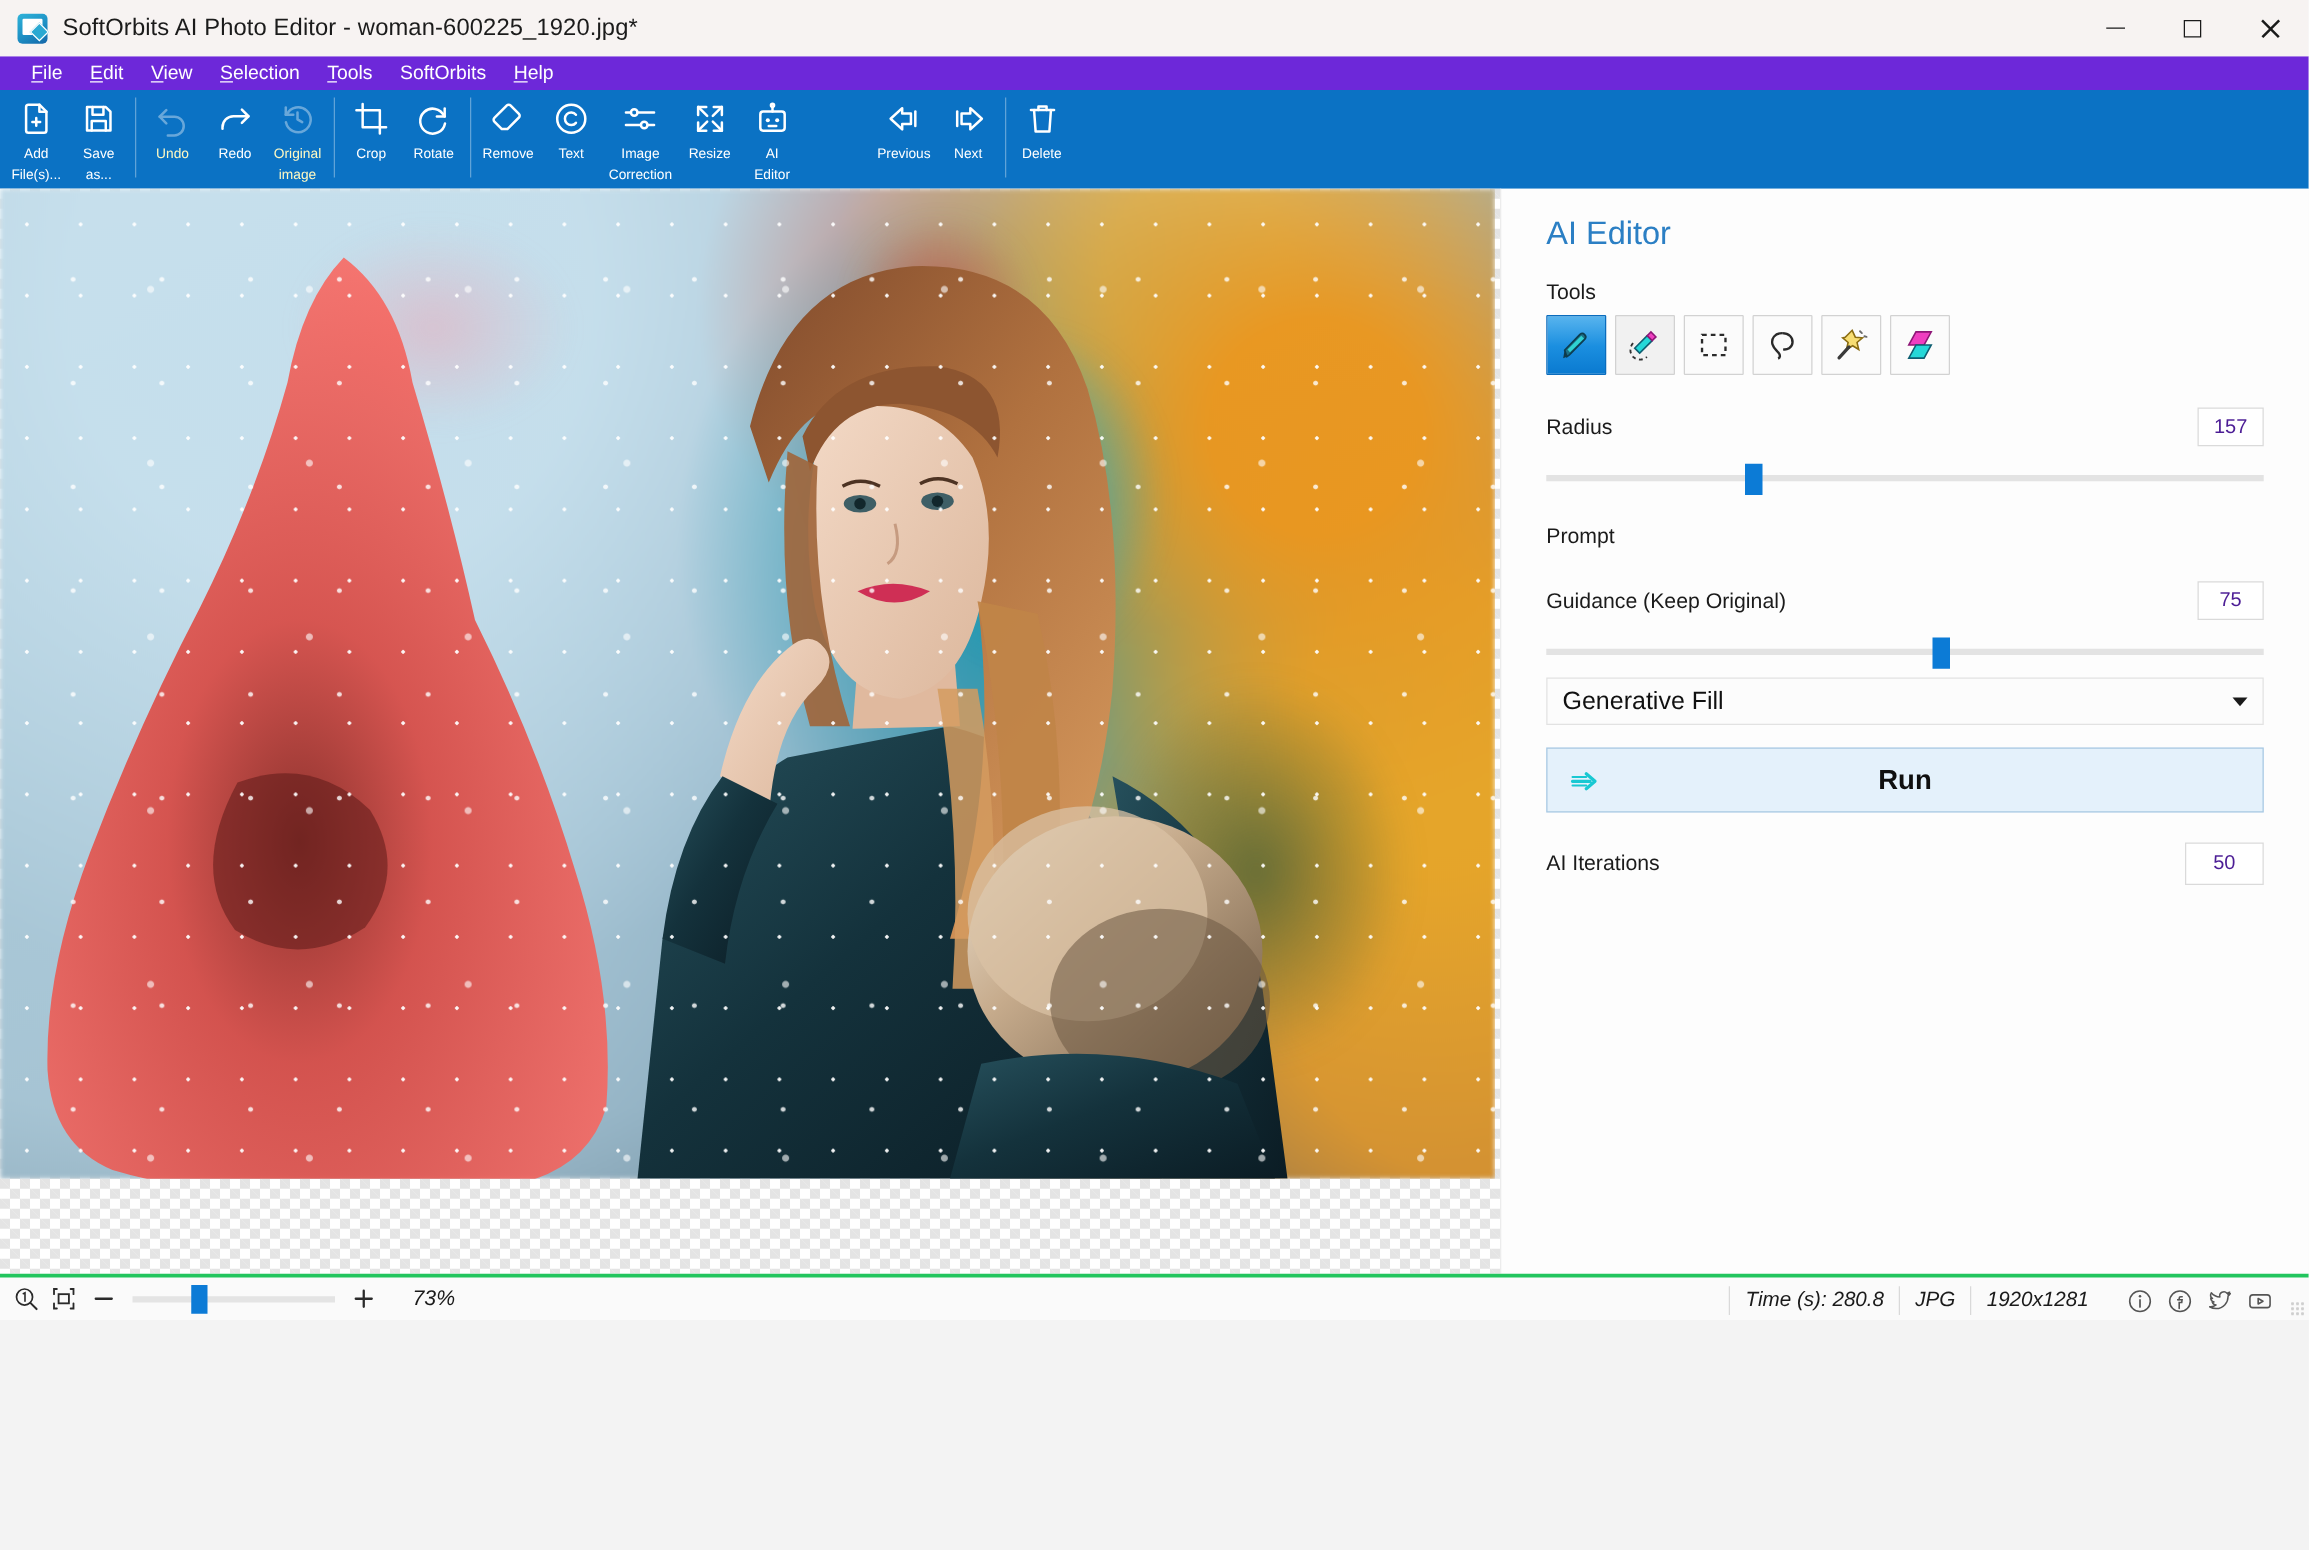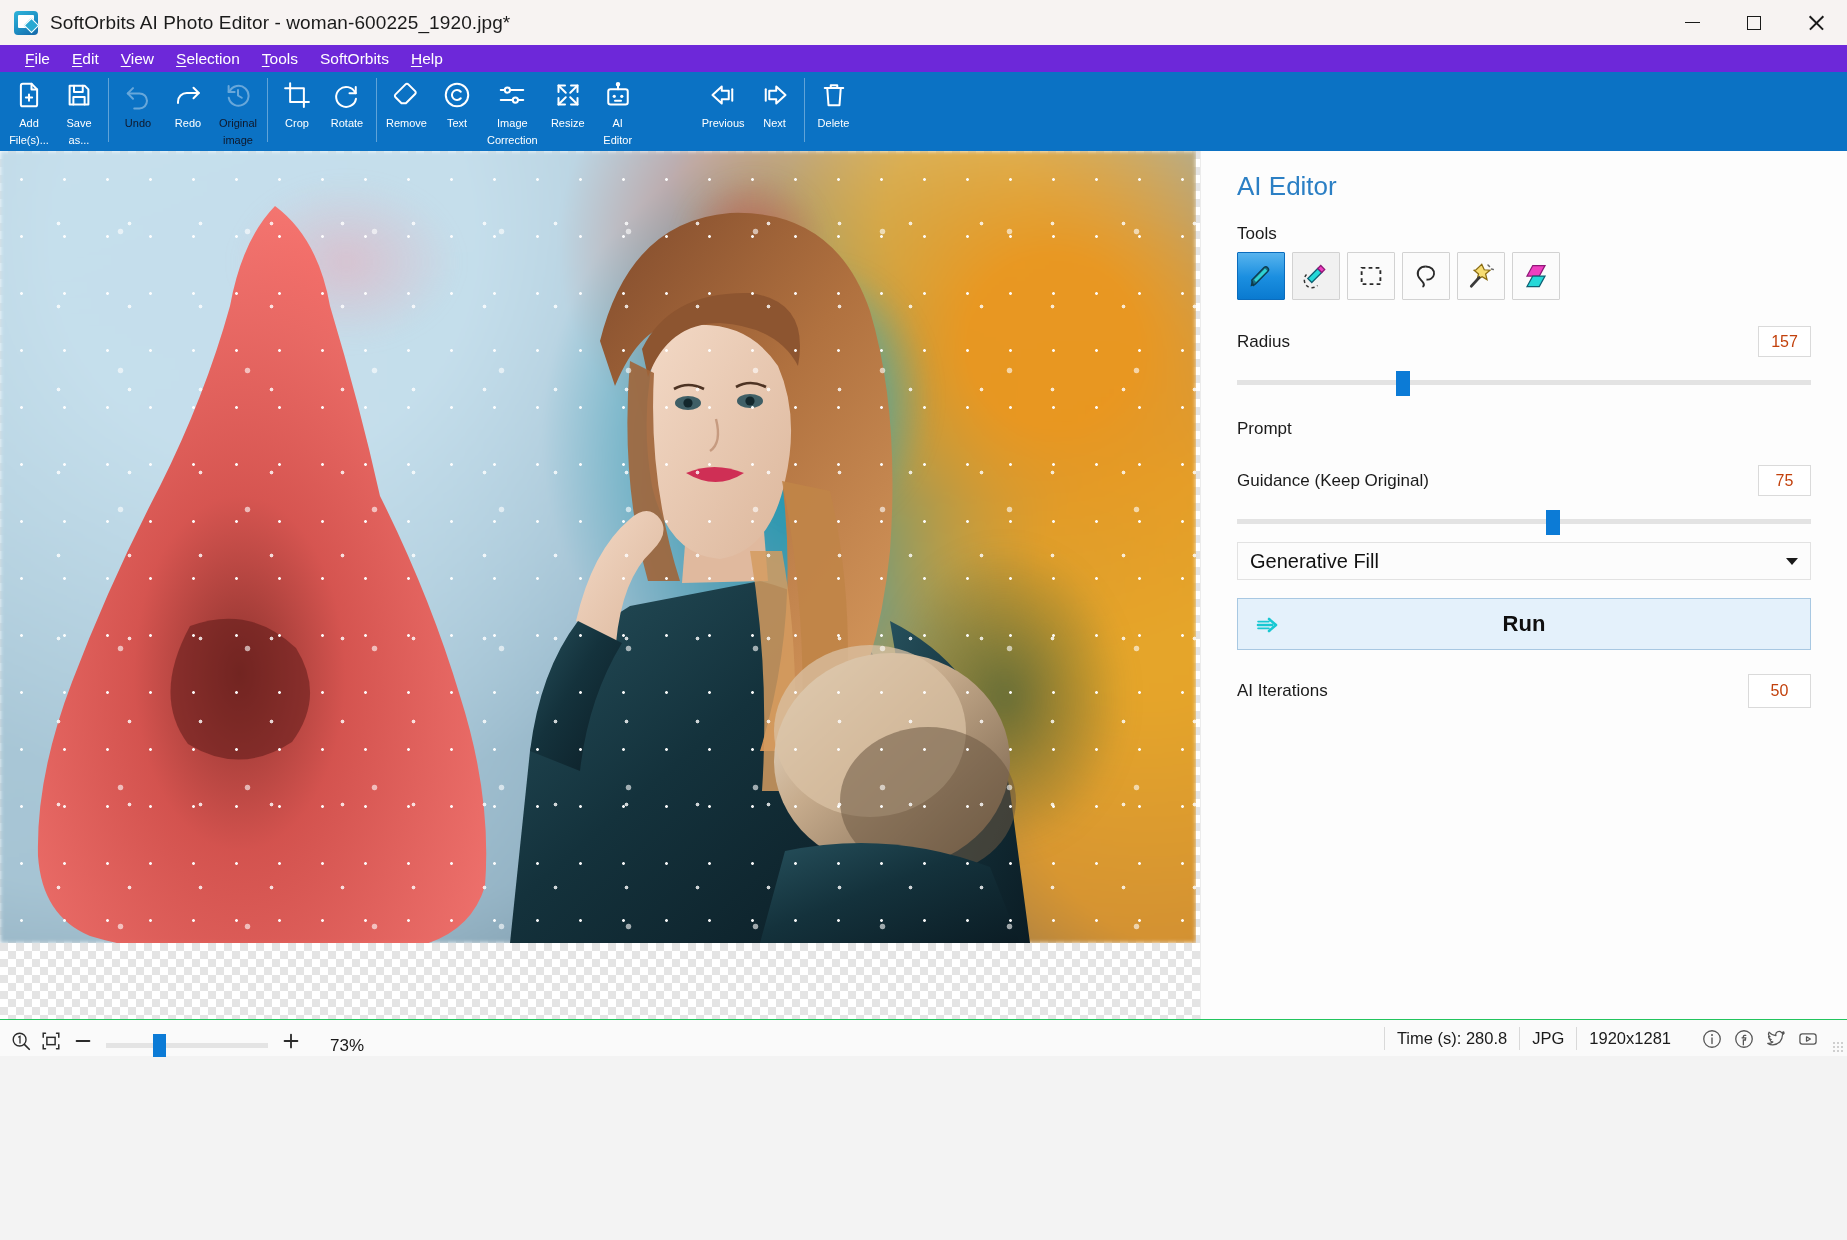--- a/index.html
+++ b/index.html
@@ -60,21 +60,21 @@
   }
   .tbtn{
     width:auto; min-width:50px; height:79px; display:flex; flex-direction:column;
     align-items:center; padding-top:6px; cursor:default; position:relative;
   }
   .tbtn .ic{ height:34px; display:flex; align-items:center; justify-content:center; }
   .tbtn .lbl{
     color:#ffffff; font-size:11px; line-height:17px; text-align:center; margin-top:3px;
     white-space:pre-line; padding:0 5px;
   }
-  .tbtn.disabled .lbl{ color:#0f172a; }
+  .tbtn.disabled .lbl{ color:#fef9c3; }
   .tbtn.disabled svg{ opacity:.38; }
   .tsep{ width:1px; height:64px; background:rgba(255,255,255,.35); margin:6px 4px 0 4px; flex:0 0 1px; }
   .tgap{ width:54px; flex:0 0 54px; }
   svg.icn{ stroke:#ffffff; fill:none; stroke-width:1.6; stroke-linecap:round; stroke-linejoin:round; }
 
   
   .workspace{ flex:1 1 auto; display:flex; min-height:0; position:relative; }
   .canvas-wrap{
     flex:1 1 auto; position:relative; overflow:hidden;
     background-color:#ffffff;
@@ -147,21 +147,21 @@
   .tool-btn.active{
     background:linear-gradient(180deg,#58b4ee 0%,#1b8fe0 52%,#0a7ad0 100%);
     border-color:#0a6cbd;
   }
   .tool-btn.plain{ background:#fbfbfb; }
 
   .row-head{ display:flex; align-items:center; margin:26px 18px 0 18px;justify-content:flex-end; }
   .row-head .lab{ font-size:17px; color:#1b1b1b; flex:1 1 auto; }
   .numbox{
     width:53px; height:31px; border:1px solid #dadada; background:#fff;
-    font-size:16px; color:#c2410c; display:flex; align-items:center; justify-content:center;
+    font-size:16px; color:#4c1d95; display:flex; align-items:center; justify-content:center;
   }
   .numbox.wide{ width:63px; height:34px; }
 
   .slider{ position:relative; height:22px; margin:14px 18px 0 18px; }
   .slider .track{ position:absolute; left:0; right:0; top:9px; height:5px; background:#e3e3e3; border-radius:0; }
   .slider .thumb{ position:absolute; top:0; width:14px; height:25px; background:#0c7bd6; }
 
   .ta-wrap{ position:relative; margin:10px 18px 0 18px; }
   .textarea{
     width:100%; height:74px; border:1px solid #dcdcdc; background:#fff;
@@ -186,22 +186,22 @@
 
   .runbtn{
     margin:18px 18px 0 18px; height:52px; background:#e4f1fb; border:1px solid #a8c8e2;
     display:flex; align-items:center; justify-content:center; position:relative; cursor:default;
   }
   .runbtn .ra{ position:absolute; left:18px; top:16px; }
   .runbtn .rt{ font-size:22px; font-weight:bold; color:#0f0f0f; }
 
   
   .statusbar{
-    flex:0 0 37px; height:37px; background:#fafafa; border-top:1px solid #22c55e;
-    display:flex; align-items:flex-end; padding:0 6px; position:relative;
+    flex:0 0 37px; height:37px; background:#fafafa; border-top:3px solid #22c55e;
+    display:flex; align-items:center; padding:0 6px; position:relative;font-style:italic;
   }
   .sb-icon{ width:30px; height:30px; display:flex; align-items:center; justify-content:center; cursor:default; }
   .zoom-minus,.zoom-plus{ width:34px; height:30px; display:flex; align-items:center; justify-content:center; cursor:default; color:#2b2b2b; }
   .zoom-slider{ position:relative; width:162px; height:22px; margin:0 6px; }
   .zoom-slider .zt{ position:absolute; left:0; right:0; top:9px; height:5px; background:#e4e4e4; }
   .zoom-slider .zth{ position:absolute; top:0; left:54px; width:13px; height:23px; background:#0c7bd6; }
   .zoom-pct{ font-size:17px; color:#1a1a1a; margin-left:22px; }
   .sb-right{ position:absolute; right:24px; top:0; height:37px; display:flex; align-items:center; }
   .sb-cell{ font-size:16.5px; color:#1a1a1a; padding:0 12px; border-left:1px solid #d9d9d9; height:23px; display:flex; align-items:center; white-space:nowrap; }
   .sb-soc{ width:30px; height:30px; display:flex; align-items:center; justify-content:center; margin-left:2px; cursor:default; }

